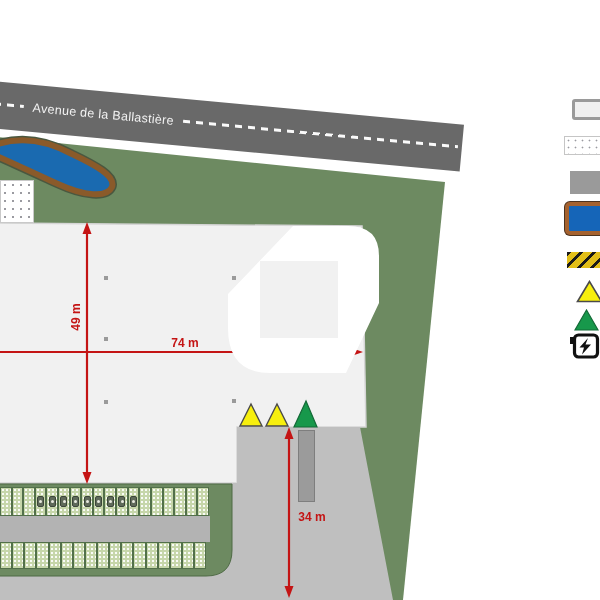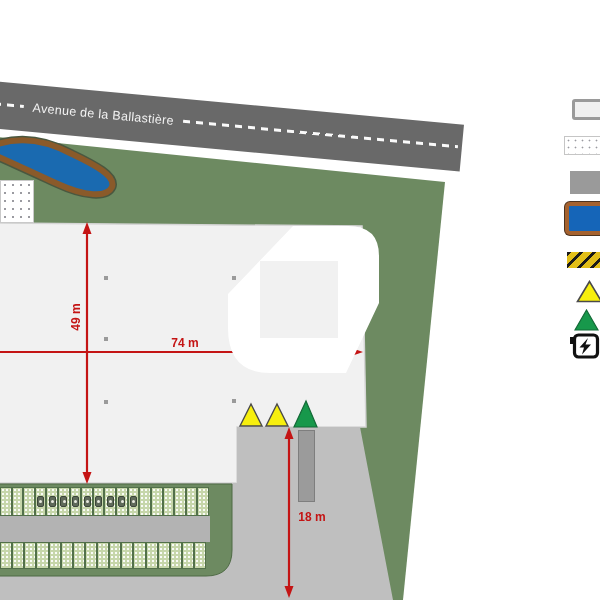--- a/index.html
+++ b/index.html
@@ -172,21 +172,21 @@
   </svg>
 
   <svg class="abs" style="left:0;top:0;" width="600" height="600" viewBox="0 0 600 600">
     <polygon points="251,404 240,426 262,426" fill="#f7ef0e" stroke="#4a4a4a" stroke-width="1.4"></polygon>
     <polygon points="277,404 266,426 288,426" fill="#f7ef0e" stroke="#4a4a4a" stroke-width="1.4"></polygon>
     <polygon points="306,401 294,427 317,427" fill="#17984b" stroke="#136a37" stroke-width="1.2"></polygon>
   </svg>
 
   <div class="dim-label rot" style="left:56px;top:310px;width:40px;">49 m</div>
   <div class="dim-label" style="left:165px;top:336px;width:40px;">74 m</div>
-  <div class="dim-label" style="left:292px;top:510px;width:40px;">18 m</div>
+  <div class="dim-label" style="left:292px;top:510px;width:40px;">34 m</div>
 
   <div class="road">
     <div class="road-inner">
       <div class="dash lead"></div>
       <div class="road-name">Avenue de la Ballastière</div>
       <div class="dash tail"></div>
     </div>
   </div>
 
   <div>

